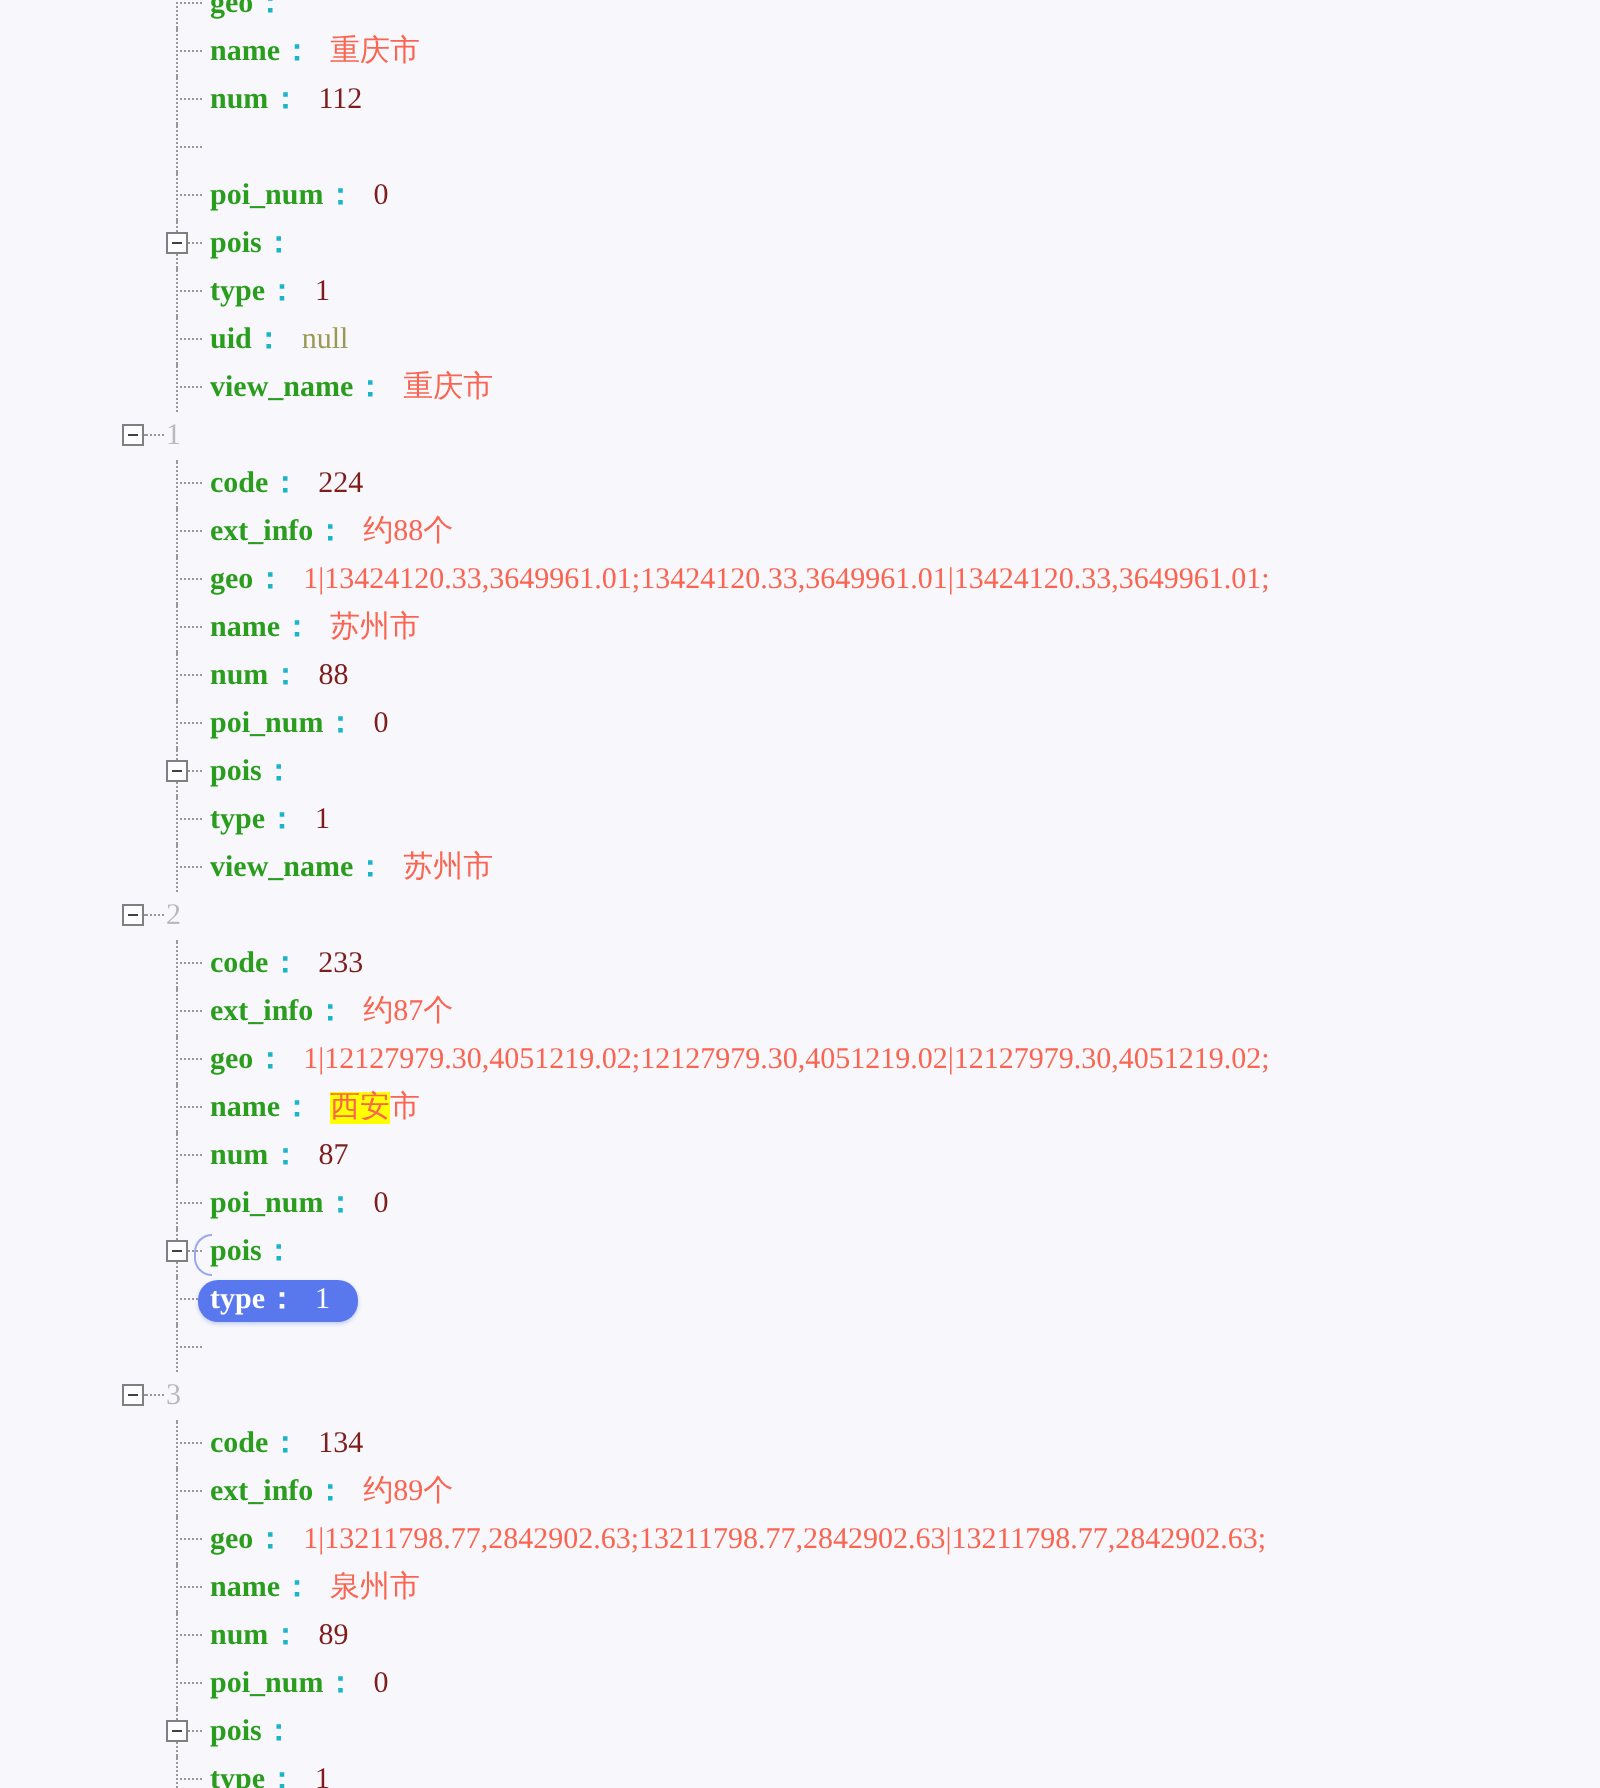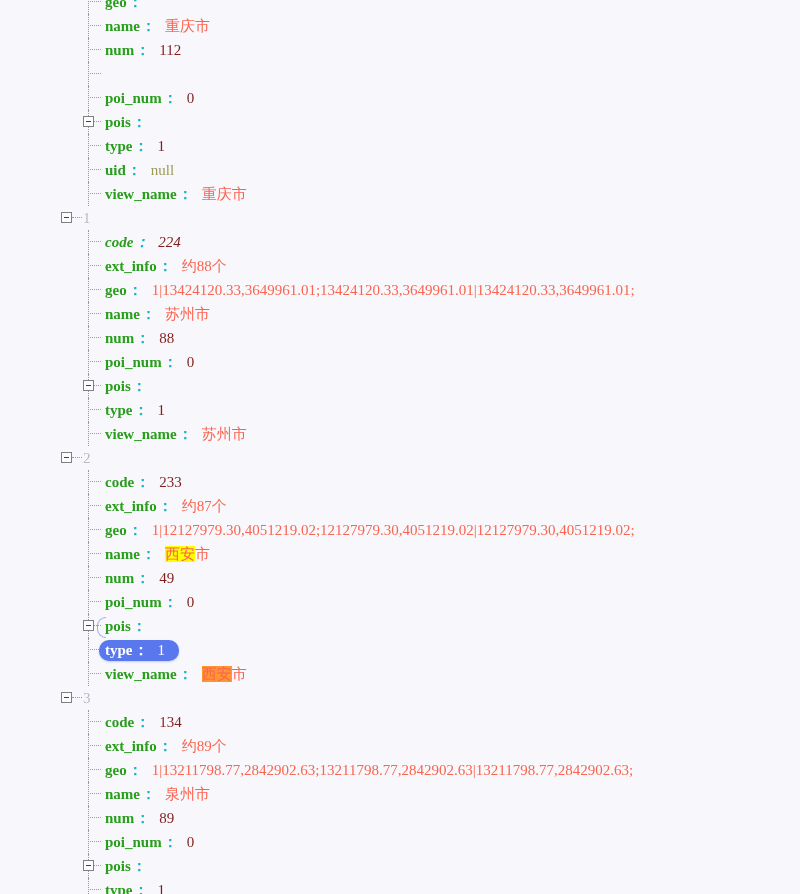--- a/index.html
+++ b/index.html
@@ -185,21 +185,21 @@
     <div class="row" id="r08" style="top: 192px; position: absolute; left: 0px; width: 800px;">
       <div class="rowrail" style="left: 88px;"></div>
       <div class="elbow" style="left: 88px; width: 13px;"></div>
       <div class="content" style="left: 105px;"><span class="key">view_name</span><span class="colon">：</span><span class="val v-str">重庆市</span></div>
     </div>
     <div class="row" id="r09" style="top: 216px; position: absolute; left: 0px; width: 800px;">
       <div class="elbow" style="left: 72px; width: 10px;"></div>
       <div class="expander" style="left: 61px;"></div>
       <div class="content" style="left: 83px;"><span class="idx">1</span></div>
     </div>
-    <div class="row" id="r10" style="top: 240px; position: absolute; left: 0px; width: 785px; font-style: italic;">
+    <div class="row" id="r10" style="top: 240px; position: absolute; left: 0px; width: 785px;">
       <div class="rowrail" style="left: 88px;"></div>
       <div class="elbow" style="left: 88px; width: 13px;"></div>
       <div class="content" style="left: 105px;"><span class="key">code</span><span class="colon">：</span><span class="val v-num">224</span></div>
     </div>
     <div class="row" id="r11" style="top: 264px; position: absolute; left: 0px; width: 800px; padding-left: 16px;">
       <div class="rowrail" style="left: 88px;"></div>
       <div class="elbow" style="left: 88px; width: 13px;"></div>
       <div class="content" style="left: 105px;"><span class="key">ext_info</span><span class="colon">：</span><span class="val v-str">约88个</span></div>
     </div>
     <div class="row" id="r12" style="top: 288px; position: absolute; left: 0px; width: 800px;">
@@ -259,21 +259,21 @@
       <div class="content" style="left: 105px;"><span class="key">geo</span><span class="colon">：</span><span class="val v-str">1|12127979.30,4051219.02;12127979.30,4051219.02|12127979.30,4051219.02;</span></div>
     </div>
     <div class="row" id="r23" style="top: 552px; position: absolute; left: 0px; width: 800px;">
       <div class="rowrail" style="left: 88px;"></div>
       <div class="elbow" style="left: 88px; width: 13px;"></div>
       <div class="content" style="left: 105px;"><span class="key">name</span><span class="colon">：</span><span class="val v-str"><span class="hl-yellow">西安</span>市</span></div>
     </div>
     <div class="row" id="r24" style="top: 576px; position: absolute; left: 0px; width: 800px;">
       <div class="rowrail" style="left: 88px;"></div>
       <div class="elbow" style="left: 88px; width: 13px;"></div>
-      <div class="content" style="left: 105px;"><span class="key">num</span><span class="colon">：</span><span class="val v-num">49</span></div>
+      <div class="content" style="left: 105px;"><span class="key">num</span><span class="colon">：</span><span class="val v-num">87</span></div>
     </div>
     <div class="row" id="r25" style="top: 600px; position: absolute; left: 0px; width: 800px;">
       <div class="rowrail" style="left: 88px;"></div>
       <div class="elbow" style="left: 88px; width: 13px;"></div>
       <div class="content" style="left: 105px;"><span class="key">poi_num</span><span class="colon">：</span><span class="val v-num">0</span></div>
     </div>
     <div class="row" id="r26" style="top: 624px; position: absolute; left: 0px; width: 800px;">
       <div class="rowrail" style="left: 88px;"></div>
       <div class="elbow" style="left: 88px; width: 13px;"></div>
       <div class="expander" style="left: 83px;"></div>
@@ -282,21 +282,20 @@
     </div>
     <div class="row selected" id="r27" style="top: 648px; position: absolute; left: 0px; width: 800px;">
       <div class="rowrail" style="left: 88px;"></div>
       <div class="elbow" style="left: 88px; width: 13px;"></div>
       <div class="sel-pill" style="left: 99px; width: 80px;"></div>
       <div class="content" style="left: 105px;"><span class="key">type</span><span class="colon">：</span><span class="val v-num">1</span></div>
     </div>
     <div class="row" id="r28" style="top: 672px; position: absolute; left: 0px; width: 800px;">
       <div class="rowrail" style="left: 88px;"></div>
       <div class="elbow" style="left: 88px; width: 13px;"></div>
-      <div class="content" style="left: 105px;"><span class="key">view_name</span><span class="colon">：</span><span class="val v-str"><span class="hl-orange">西安</span>市</span></div>
     </div>
     <div class="row" id="r29" style="top: 696px; position: absolute; left: 0px; width: 800px;">
       <div class="elbow" style="left: 72px; width: 10px;"></div>
       <div class="expander" style="left: 61px;"></div>
       <div class="content" style="left: 83px;"><span class="idx">3</span></div>
     </div>
     <div class="row" id="r30" style="top: 720px; position: absolute; left: 0px; width: 740px;">
       <div class="rowrail" style="left: 88px;"></div>
       <div class="elbow" style="left: 88px; width: 13px;"></div>
       <div class="content" style="left: 105px;"><span class="key">code</span><span class="colon">：</span><span class="val v-num">134</span></div>

